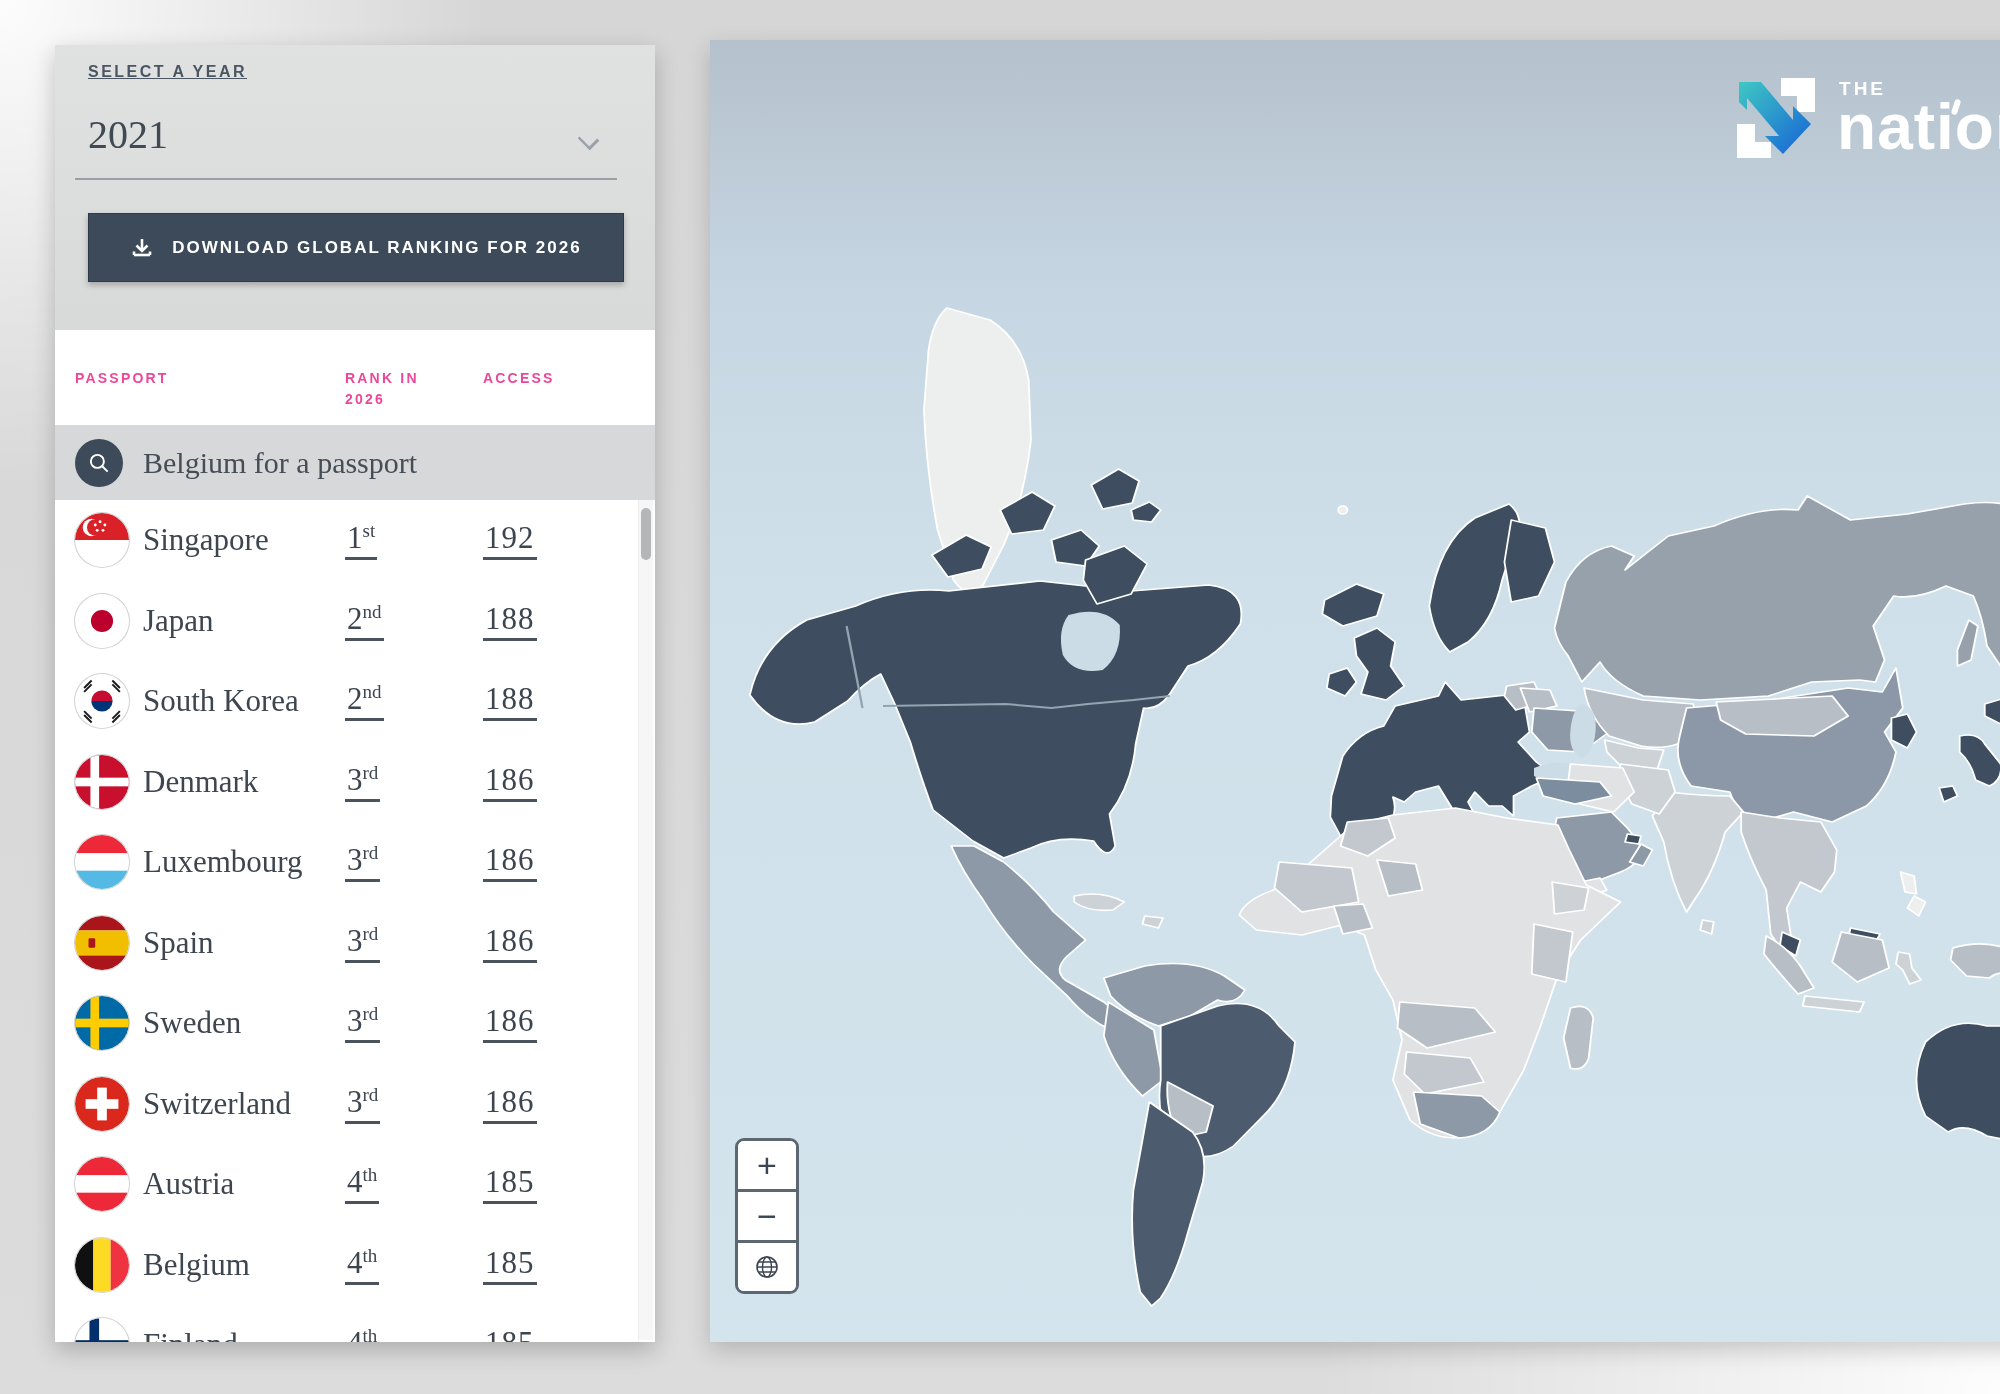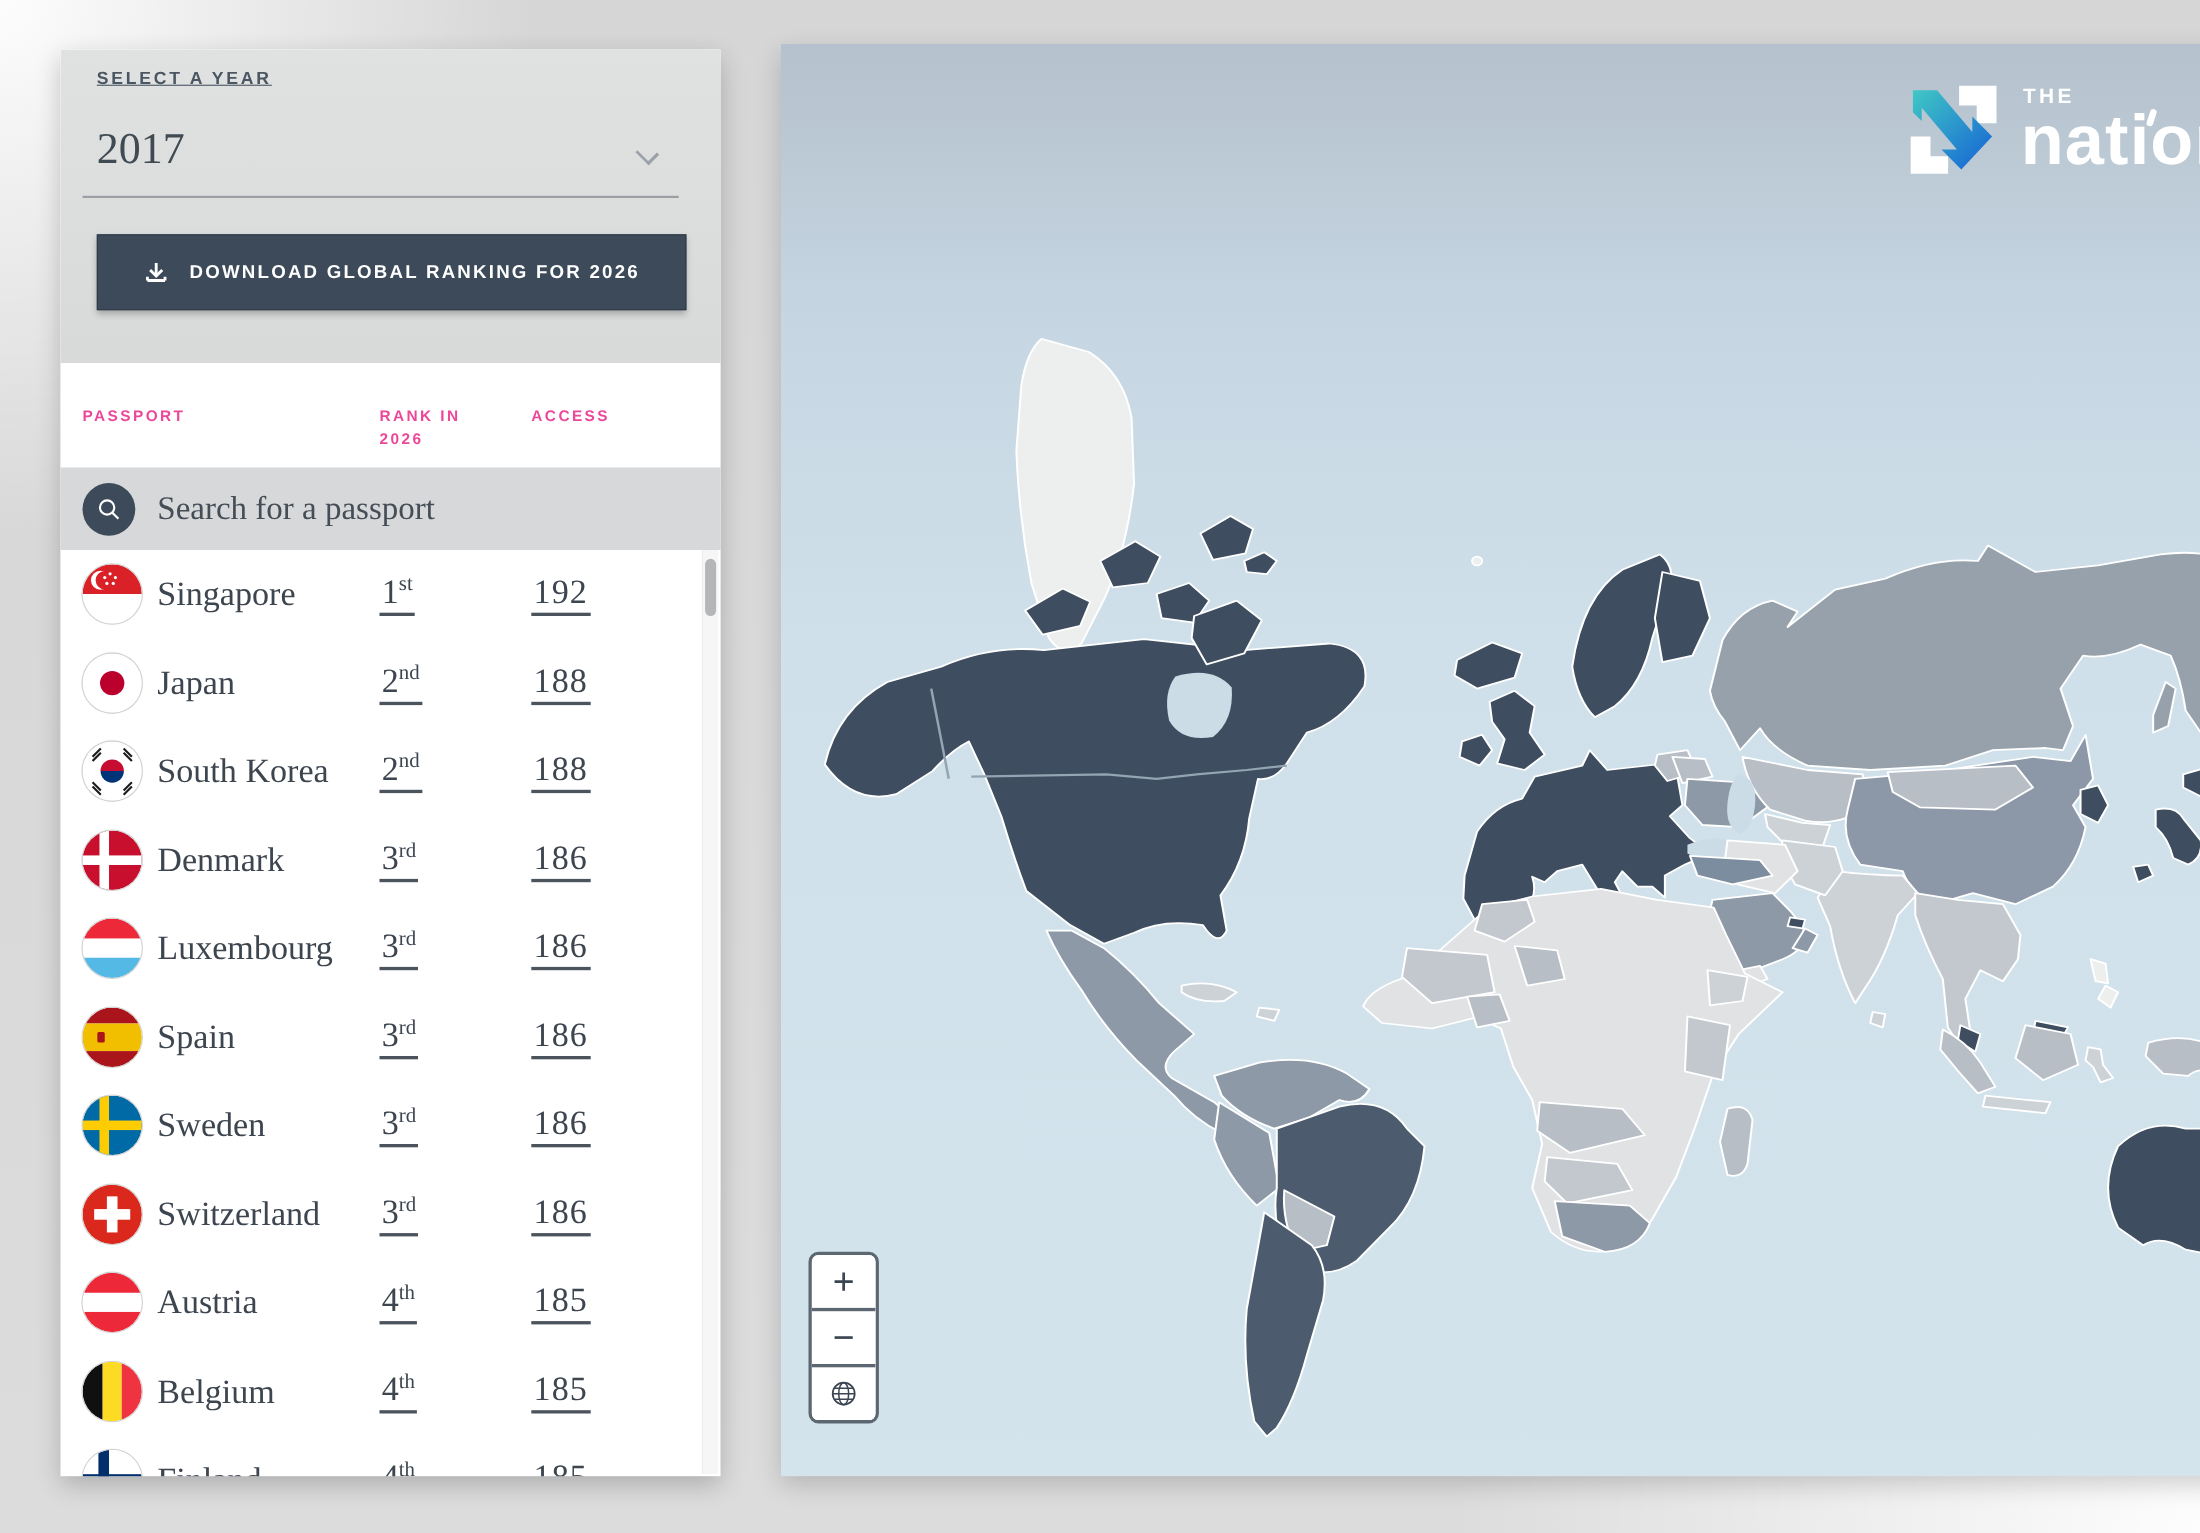--- a/index.html
+++ b/index.html
@@ -142,21 +142,21 @@
  .c-lighter{fill:#E0E2E4} .c-lightest{fill:#EDEEEE}</style></head>
 <body>
 
 <div class="stage">
 
   <div class="left-panel">
 
     <div class="year-section">
       <div class="year-label">SELECT A YEAR</div>
       <div class="year-select">
-        <span class="year-value">2017</span>
+        <span class="year-value">2021</span>
         <span class="chevron-down"></span>
       </div>
       <div class="year-divider"></div>
       <div class="download-btn">
         <svg class="dl-icon" viewBox="0 0 24 24">
           <path d="M12 3 v11" stroke="#fff" stroke-width="2.6" fill="none"></path>
           <path d="M6.5 9.5 L12 15 L17.5 9.5" stroke="#fff" stroke-width="2.6" fill="none"></path>
           <path d="M4 19 h16" stroke="#fff" stroke-width="2.6" fill="none"></path>
           <path d="M4 15.5 v3.5 M20 15.5 v3.5" stroke="#fff" stroke-width="2.6" fill="none"></path>
         </svg>
@@ -170,21 +170,21 @@
       <div class="col-h col-access">ACCESS</div>
     </div>
 
     <div class="search-bar">
       <span class="search-circle">
         <svg viewBox="0 0 24 24" width="26" height="26">
           <circle cx="10.5" cy="10.5" r="6" fill="none" stroke="#fff" stroke-width="1.8"></circle>
           <path d="M15 15 L20 20" stroke="#fff" stroke-width="1.8"></path>
         </svg>
       </span>
-      <span class="search-placeholder">Search for a passport</span>
+      <span class="search-placeholder">Belgium for a passport</span>
     </div>
 
     <div class="pass-list">
     <div class="row">
       <span class="flag">
             <svg viewBox="0 0 56 56">
               <defs>
                 <clipPath id="cp-sg">
                   <circle cx="28" cy="28" r="28"></circle>
                 </clipPath>

